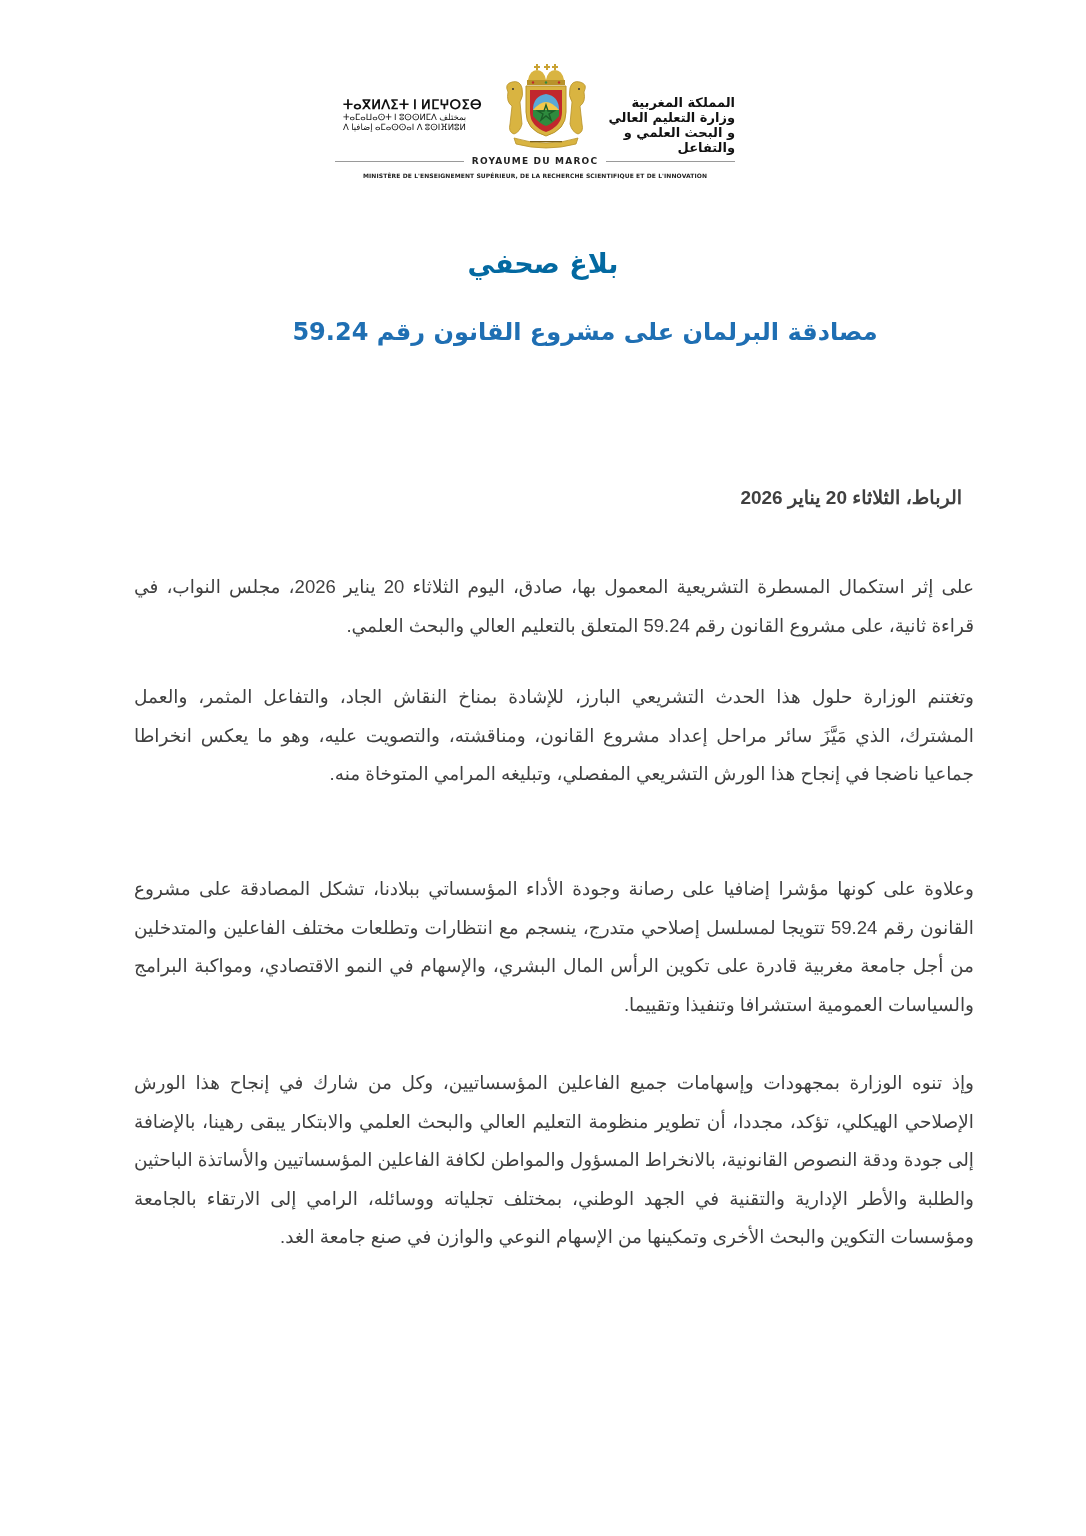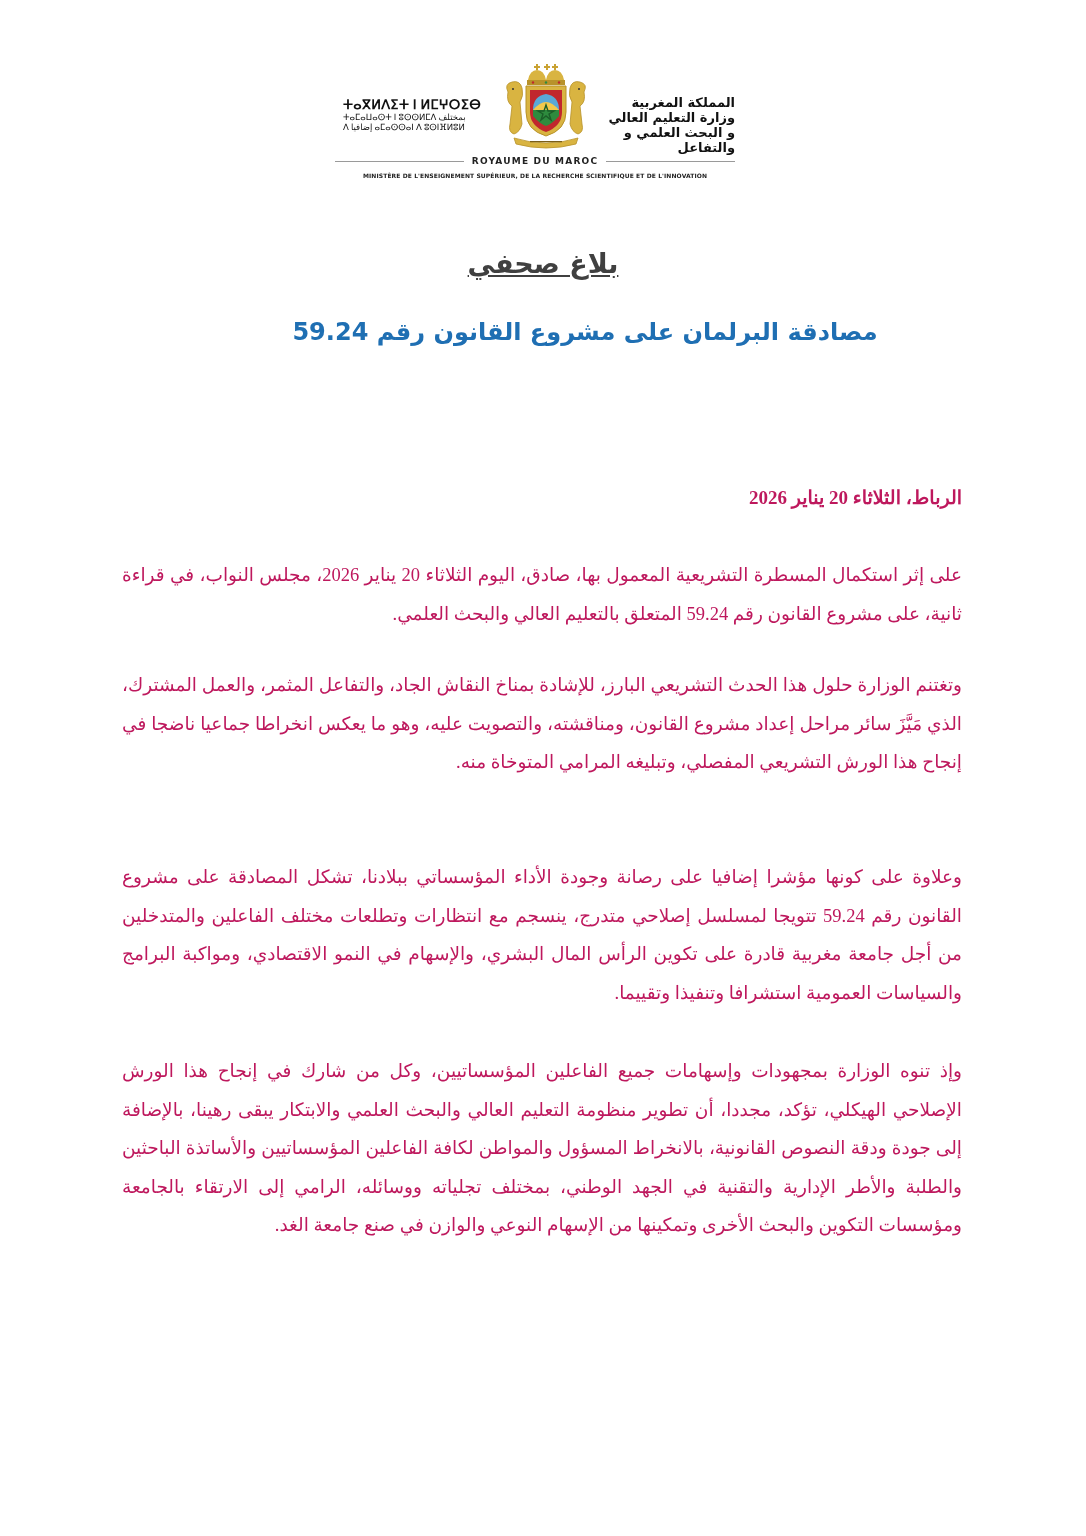--- a/index.html
+++ b/index.html
@@ -22,21 +22,21 @@
       top: 62px;
       width: 400px;
       height: 122px;
     }
     .lh-tifinagh {
       position: absolute;
       left: 8px;
       top: 36px;
       width: 160px;
       text-align: left;
-      font-family: Liberation Serif, serif;
+      font-family: Liberation Sans, sans-serif;
       color: #111;
       line-height: 1.15;
     }
     .lh-tifinagh .t1 { font-size: 13px; font-weight: bold; letter-spacing: 0.3px; white-space: nowrap; }
     .lh-tifinagh .t2 { font-size: 8.5px; white-space: nowrap; }
     .lh-tifinagh .t3 { font-size: 8.5px; white-space: nowrap; }
     .lh-arabic {
       position: absolute;
       right: 0px;
       top: 34px;
@@ -124,33 +124,33 @@
     }
 
     
     .body-text {
       position: absolute;
       left: 122px;
       width: 840px;
       direction: rtl;
       text-align: justify;
       text-align-last: right;
-      font-family: Liberation Serif, serif;
+      font-family: Liberation Sans, sans-serif;
       font-size: 18.5px;
-      color: #be185d;
+      color: #404040;
     }
     .dateline {
       top: 484px;
       font-weight: bold;
       font-size: 19px;
       line-height: 28px;
     }
     .para {
       line-height: 38.5px;
-      margin: 0;
+      margin: 12px;
     }
     .p1 { top: 556px; }
     .p2 { top: 666px; }
     .p3 { top: 858px; }
     .p4 { top: 1052px; }
   </style>
 </head>
 <body>
 
 <div class="letterhead">
@@ -213,21 +213,21 @@
 
   <div class="lh-kingdom">
     <span class="rule"></span>
     <span class="kname">ROYAUME DU MAROC</span>
     <span class="rule"></span>
   </div>
 
   <div class="lh-ministry">MINISTÈRE DE L'ENSEIGNEMENT SUPÉRIEUR, DE LA RECHERCHE SCIENTIFIQUE ET DE L'INNOVATION</div>
 </div>
 
-<div class="press-label" style="color: #404040; text-decoration: underline;">بلاغ صحفي</div>
+<div class="press-label" style="color: #0369a1;">بلاغ صحفي</div>
 
 <div class="headline" style="color: rgb(31, 111, 179);">
   <div>مصادقة البرلمان على مشروع القانون رقم 59.24</div>
 </div>
 
 <div class="body-text dateline">الرباط، الثلاثاء 20 يناير 2026</div>
 
 <p class="body-text para p1">على إثر استكمال المسطرة التشريعية المعمول بها، صادق، اليوم الثلاثاء 20 يناير 2026، مجلس النواب، في قراءة ثانية، على مشروع القانون رقم 59.24 المتعلق بالتعليم العالي والبحث العلمي.</p>
 <p class="body-text para p2">وتغتنم الوزارة حلول هذا الحدث التشريعي البارز، للإشادة بمناخ النقاش الجاد، والتفاعل المثمر، والعمل المشترك، الذي مَيَّزَ سائر مراحل إعداد مشروع القانون، ومناقشته، والتصويت عليه، وهو ما يعكس انخراطا جماعيا ناضجا في إنجاح هذا الورش التشريعي المفصلي، وتبليغه المرامي المتوخاة منه.</p>
 <p class="body-text para p3">وعلاوة على كونها مؤشرا إضافيا على رصانة وجودة الأداء المؤسساتي ببلادنا، تشكل المصادقة على مشروع القانون رقم 59.24 تتويجا لمسلسل إصلاحي متدرج، ينسجم مع انتظارات وتطلعات مختلف الفاعلين والمتدخلين من أجل جامعة مغربية قادرة على تكوين الرأس المال البشري، والإسهام في النمو الاقتصادي، ومواكبة البرامج والسياسات العمومية استشرافا وتنفيذا وتقييما.</p>

